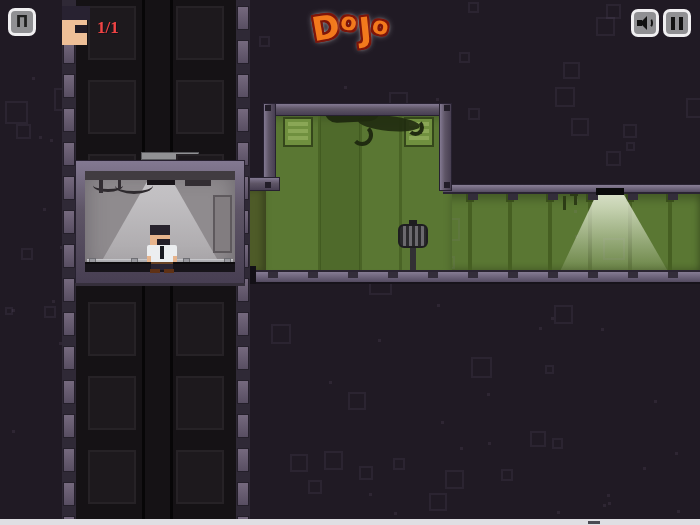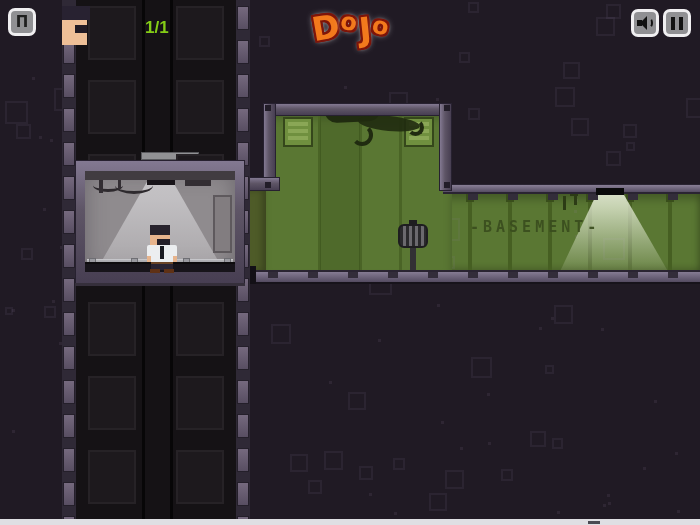--- a/index.html
+++ b/index.html
@@ -129,22 +129,22 @@
   .hud-btn{position:absolute;width:28px;height:28px;background:#909093;
     border:3px solid var(--hud-white);border-radius:7px;z-index:20;cursor:pointer;
     display:flex;align-items:center;justify-content:center;padding:0;}
   .menu-glyph{font-size:15px;font-weight:bold;color:#1f1f1f;line-height:1;
     font-family:"DejaVu Sans",sans-serif;}
   .head-icon{left:62px;top:6px;width:30px;height:40px;z-index:20;}
   .head-icon div{position:absolute;}
   .h-hair{left:0;top:0;width:28px;height:14px;background:#282231;}
   .h-face{left:0;top:14px;width:25px;height:25px;background:#eebf97;}
   .h-mouth{left:13px;top:19px;width:12px;height:8px;background:#201a24;}
-  .lives-count{left:97px;top:18px;color:#84cc16;font-family:Liberation Sans, sans-serif;
-    font-weight:bold;font-size:17px;z-index:20;text-shadow:1px 1px 0 #15101a;margin-left:48px;}
+  .lives-count{left:97px;top:18px;color:#ef4444;font-family:Liberation Serif, serif;
+    font-weight:bold;font-size:17px;z-index:20;text-shadow:1px 1px 0 #15101a;}
   .logo{left:350px;top:6px;transform:translateX(-50%);z-index:20;white-space:nowrap;}
   .logo span{display:inline-block;font-weight:900;color:var(--logo-orange);
     font-family:"DejaVu Sans",sans-serif;
     text-shadow:-2px 0 0 var(--logo-outline),2px 0 0 var(--logo-outline),
       0 -2px 0 var(--logo-outline),0 2px 0 var(--logo-outline),
       -2px -2px 0 var(--logo-outline),2px 2px 0 var(--logo-outline),
       2px -2px 0 var(--logo-outline),-2px 2px 0 var(--logo-outline),
       0 0 4px rgba(255,255,255,.95),0 0 7px rgba(255,255,255,.8);}
   .lg0{font-size:33px;transform:rotate(-10deg) translateY(2px);}
   .lg1{font-size:24px;transform:rotate(8deg) translateY(-7px);margin-left:1px;}
@@ -298,21 +298,20 @@
     </div>
 
   <div class="abs basement-wall">
       <div class="bdiv" style="left: 25px;"></div>
       <div class="bdiv" style="left: 65px;"></div>
       <div class="bdiv" style="left: 105px;"></div>
       <div class="bdiv" style="left: 145px;"></div>
       <div class="bdiv" style="left: 185px;"></div>
       <div class="bdiv" style="left: 225px;"></div>
     </div>
-  <div class="abs basement-label">-BASEMENT-</div>
   <div class="abs wall-detail" style="left:563px;top:196px;width:3px;height:14px;"></div>
   <div class="abs wall-detail" style="left:570px;top:193px;width:8px;height:3px;"></div>
   <div class="abs wall-detail" style="left:574px;top:196px;width:3px;height:9px;"></div>
   <div class="abs lamp-cone"></div>
   <div class="abs ceil-bar">
       <div class="cbracket" style="left: 25px;"></div>
       <div class="cbracket" style="left: 65px;"></div>
       <div class="cbracket" style="left: 105px;"></div>
       <div class="cbracket" style="left: 145px;"></div>
       <div class="cbracket" style="left: 185px;"></div>

